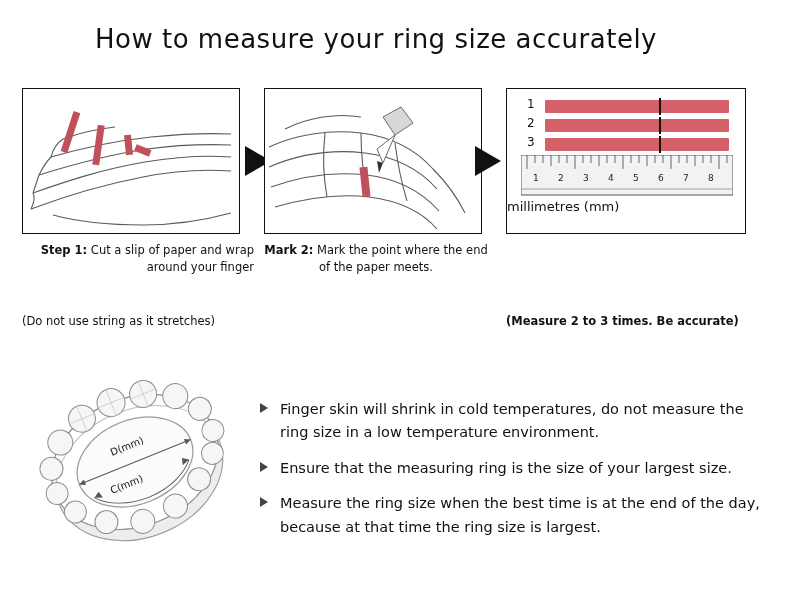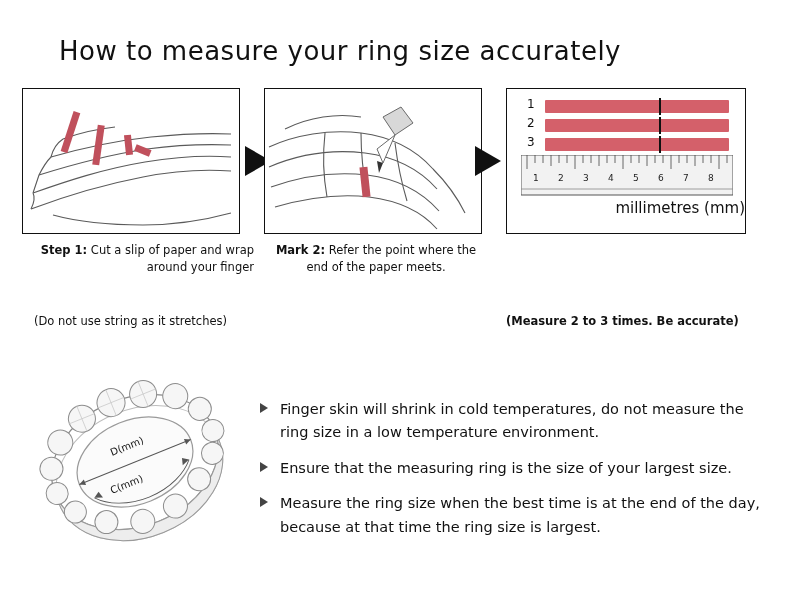--- a/index.html
+++ b/index.html
@@ -17,28 +17,29 @@
   }
   .page {
     position: relative;
     width: 789px;
     height: 606px;
   }
 
   
   .title {
     position: absolute;
-    top: 36px;
+    top: 24px;
     left: 0;
     width: 680px;
     text-align: center;
     font-size: 26px;
     letter-spacing: 0.5px;
     color: #111;
     font-family: "DejaVu Sans", sans-serif;
+    padding-left: 36px;
   }
 
   
   .steps {
     position: absolute;
     top: 88px;
     left: 20px;
     width: 749px;
     height: 250px;
   }
@@ -78,21 +79,21 @@
   .caption b { font-weight: bold; }
   .cap1 { left: 2px;  top: 154px; text-align: right; }
   .cap2 { left: 244px; top: 154px; text-align: center; width: 224px;}
   .cap3 { left: 486px; top: 154px; text-align: left; width: 250px;}
 
   .note {
     position: absolute;
     font-size: 11.5px;
     color: #111;
   }
-  .note1 { left: 2px; top: 226px; margin-left: 12px; }
+  .note1 { left: 2px; top: 226px; }
   .note3 { left: 486px; top: 226px; font-weight: bold; }
 
   
   .sk { position:absolute; left:0; top:0; }
 
   
   .ruler-wrap { position: absolute; left: 0; top: 0; width: 100%; height: 100%; }
   .strip {
     position: absolute;
     height: 13px;
@@ -121,22 +122,22 @@
   }
   .strip-mark.m1 { top: 9px;  height: 17px; }
   .strip-mark.m2 { top: 28px; height: 17px; }
   .strip-mark.m3 { top: 47px; height: 17px; }
 
   .mm-label {
     position: absolute;
     left: 0;
     width: 100%;
     top: 110px;
-    text-align: right;
-    font-size: 15px;
+    text-align: left;
+    font-size: 13px;
     color: #111;
   }
 
   
   .tips-head {
     position: absolute;
     left: 255px;
     top: 365px;
     font-size: 19px;
     color: #111;
@@ -292,21 +293,21 @@
         <div class="mm-label">millimetres (mm)</div>
       </div>
     </div>
 
     <div class="caption cap1">
       <b>Step 1:</b>
       <span>Cut a slip of paper and wrap around your finger</span>
     </div>
     <div class="caption cap2">
       <b>Mark 2:</b>
-      <span>Refer the point where the end of the paper meets.</span>
+      <span>Mark the point where the end of the paper meets.</span>
     </div>
 
     <div class="note note1">(Do not use string as it stretches)</div>
     <div class="note note3">(Measure 2 to 3 times. Be accurate)</div>
   </div>
 
   <div class="ring">
     <svg width="215" height="220" viewBox="0 0 215 220">
       <g transform="rotate(-22 107 110)">
         <ellipse cx="107" cy="110" rx="86" ry="64" fill="none" stroke="#8a8a8a" stroke-width="1.2"></ellipse>

